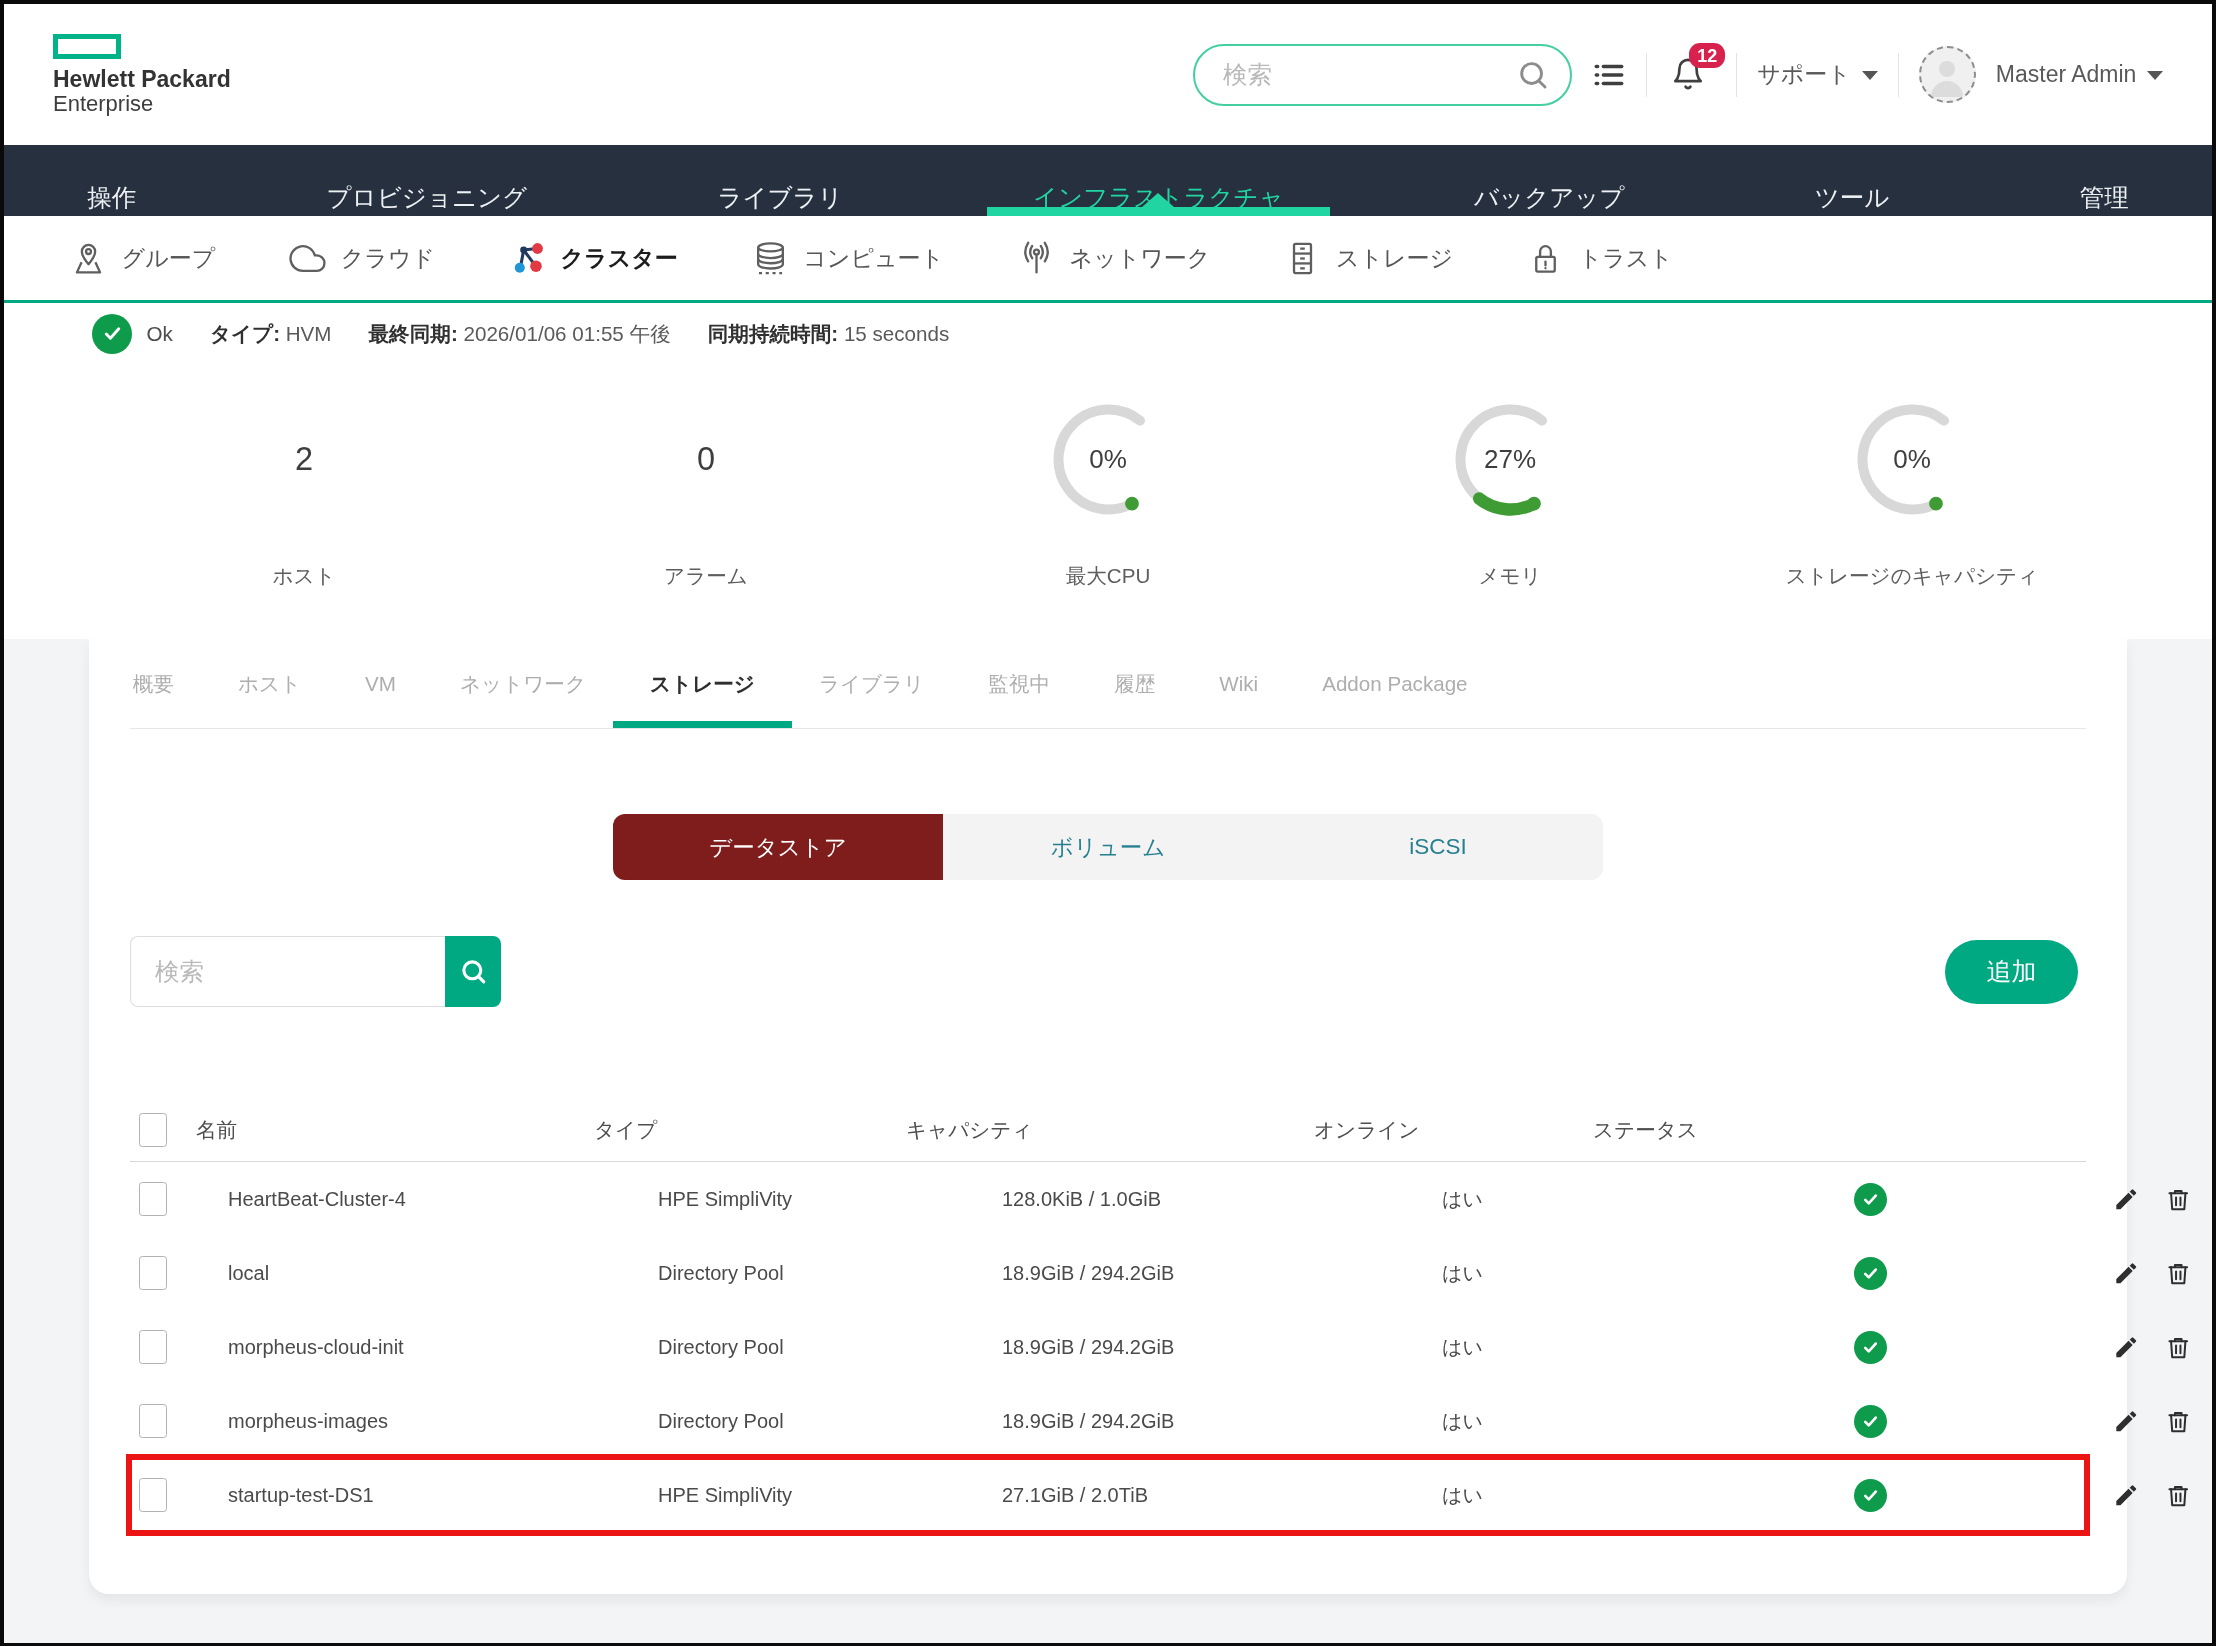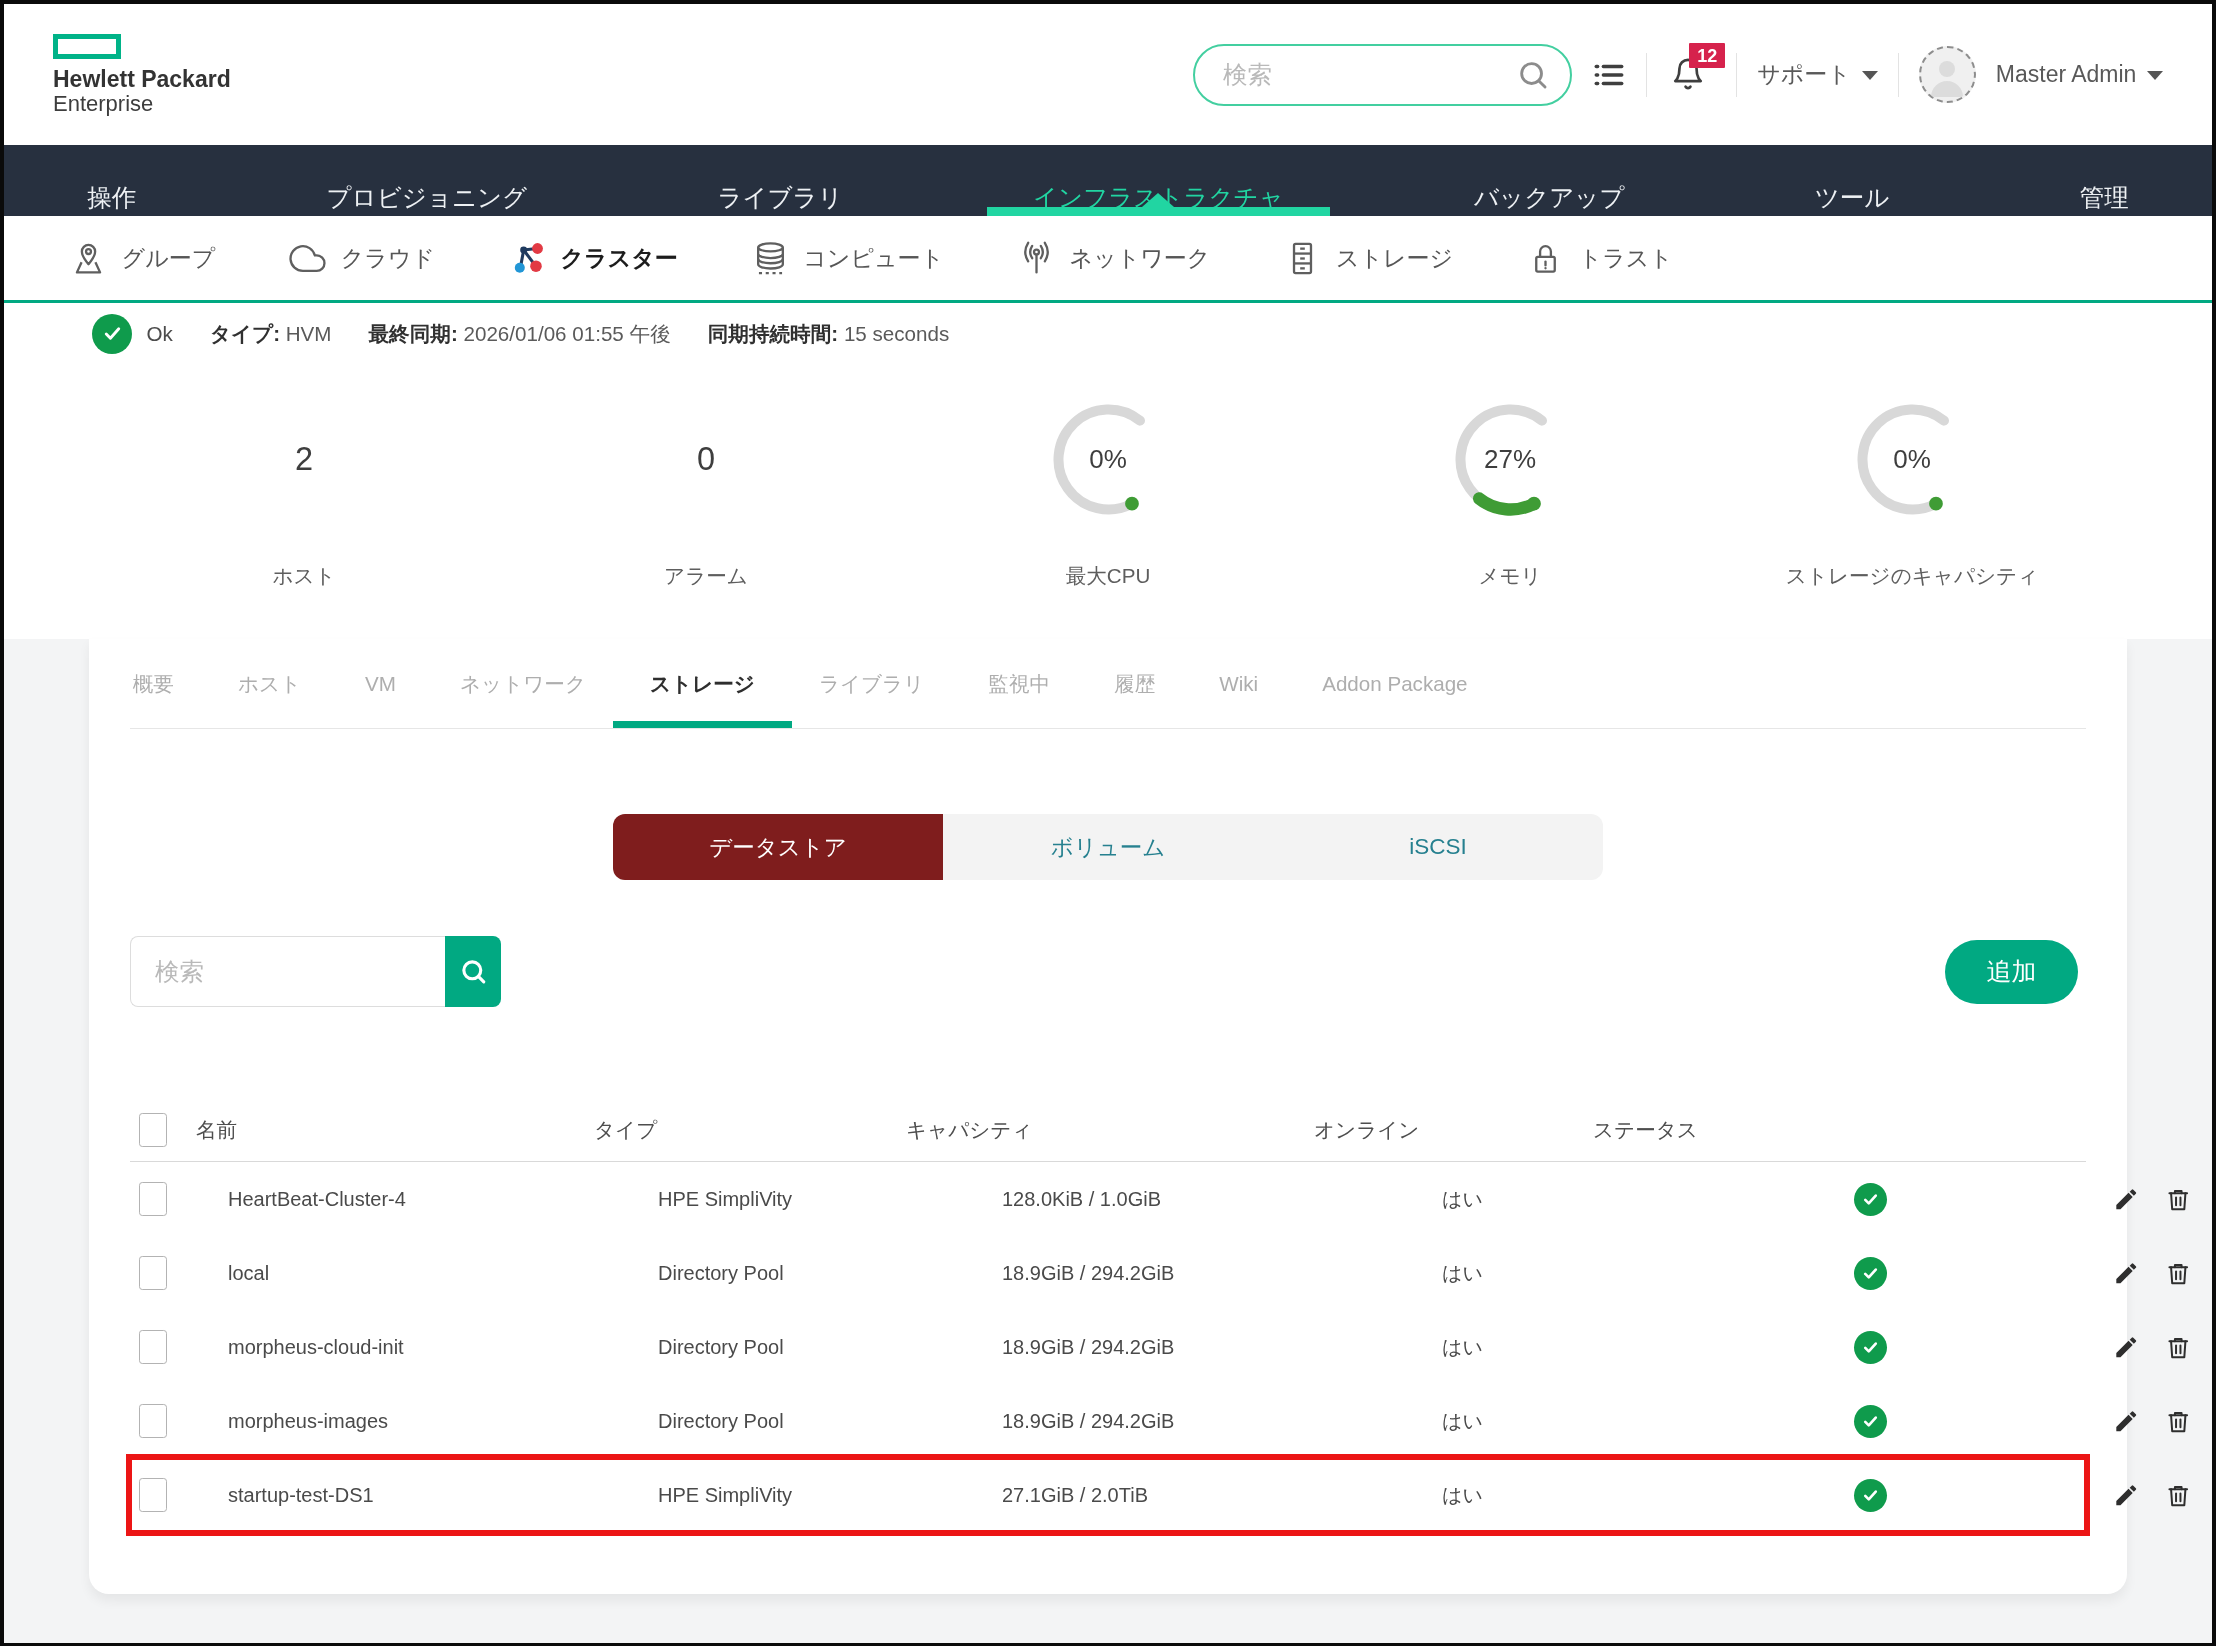--- a/index.html
+++ b/index.html
@@ -16,21 +16,21 @@
   .logo-l2 { font-size:22px; color:#3d3d3d; line-height:1.05; }
   .topbar-right { margin-left:auto; display:flex; align-items:center; gap:20px; }
   .search-pill { width:379px; height:62px; border:2px solid #43cfa0; border-radius:40px;
                  display:flex; align-items:center; padding:0 20px 0 28px; background:#fff; }
   .search-pill input { border:none; outline:none; flex:1; font-size:24.5px; color:#555; background:transparent; min-width:0; }
   .search-pill input::placeholder { color:#b9b9b9; }
   .tb-icon { width:34px; height:34px; color:#3f3f3f; }
   .v-div { width:1.3px; height:44px; background:#e3e3e3; }
   .bell-wrap { position:relative; margin:0 10.6px 0 4px; }
   .badge { position:absolute; top:-13.3px; right:-20px; background:#d6224c; color:#fff;
-           font-size:18px; font-weight:bold; border-radius:1px; padding:3.3px 8px; line-height:1; }
+           font-size:18px; font-weight:bold; border-radius:11px; padding:3.3px 8px; line-height:1; }
   .menu-group { display:flex; align-items:center; gap:10.6px; font-size:23px; color:#595959; }
   .caret { width:0; height:0; border-left:8px solid transparent; border-right:8px solid transparent;
            border-top:9.3px solid #555; margin-top:2.7px; }
   .avatar { width:57px; height:57px; border-radius:50%; background:#f0f0f0; border:2px dashed #8d8d8d;
             overflow:hidden; display:flex; align-items:flex-end; justify-content:center; }
   .avatar svg { width:48px; height:48px; }
 
   
   .mainnav { height:71px; background:#27303f; display:flex; justify-content:space-between;
              align-items:stretch; padding:0 78px; flex:none; }

